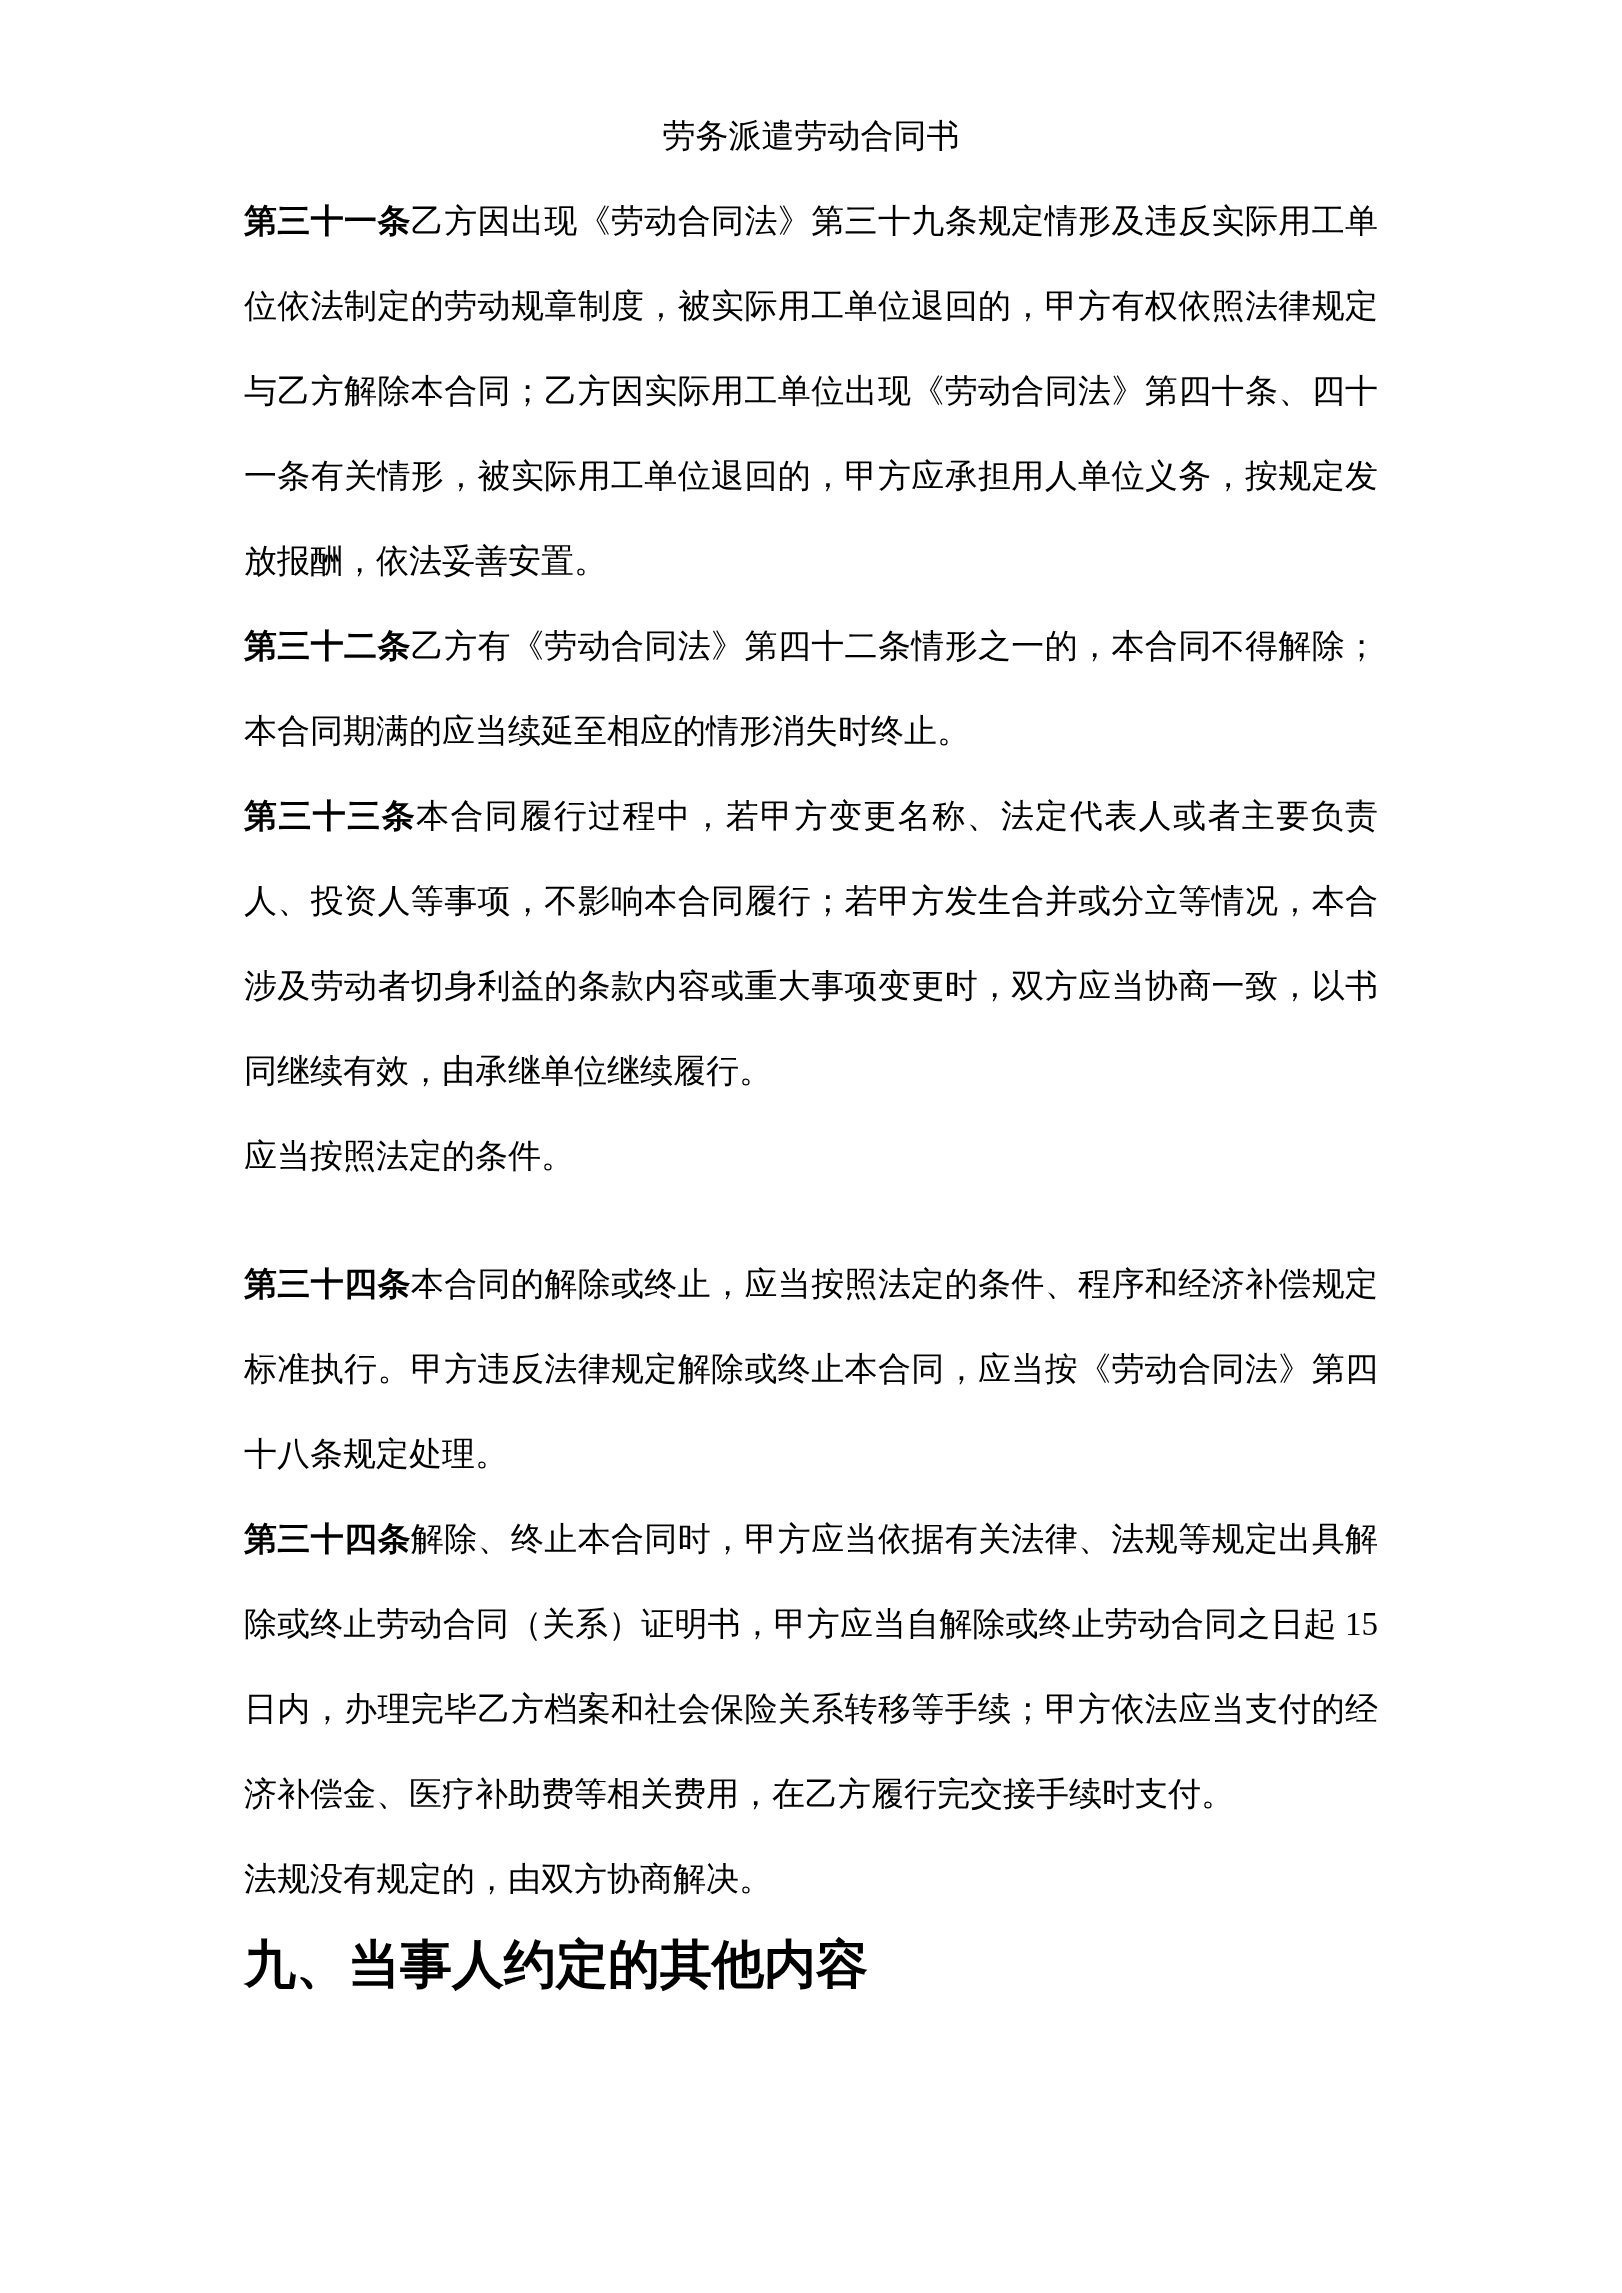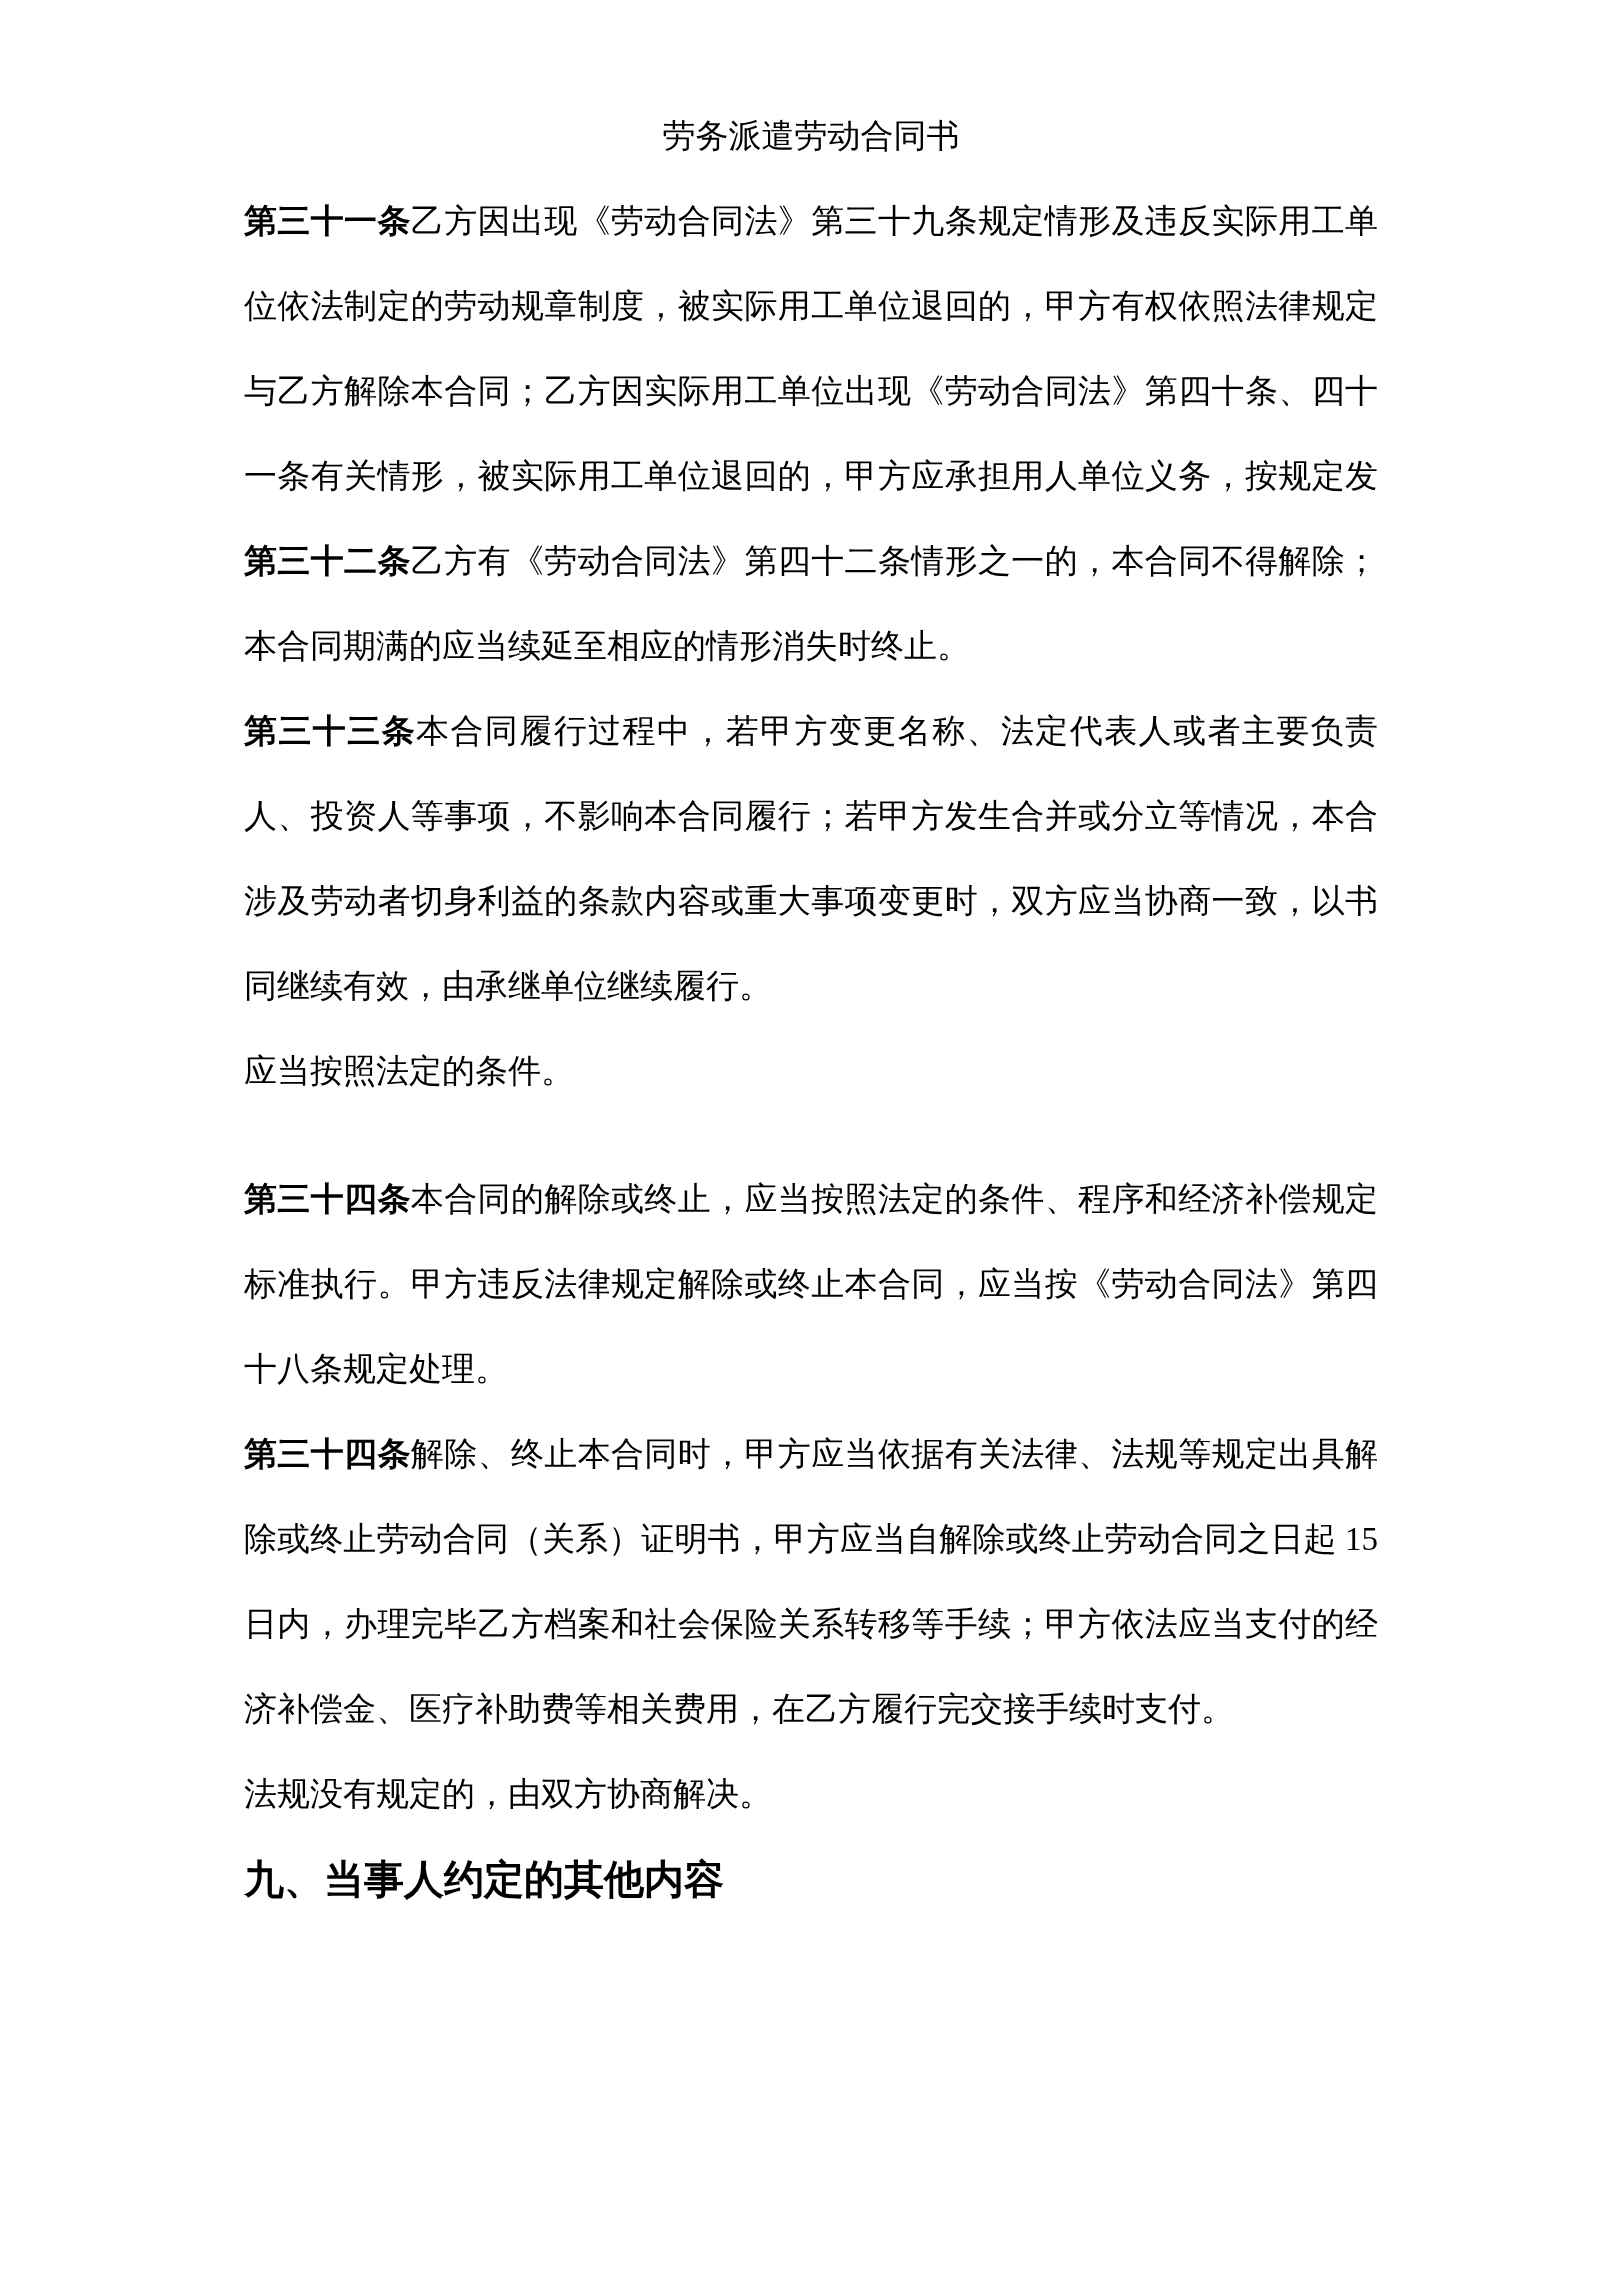--- a/index.html
+++ b/index.html
@@ -33,38 +33,39 @@
   .title-line {
     text-align: center;
     text-align-last: center;
     font-size: 33px;
     font-family: Liberation Serif, serif;
   }
   .spacer { height: 43px; }
   .section-heading {
     height: 85px;
     line-height: 85px;
-    font-size: 40px;
+    font-size: 52px;
     font-weight: bold;
     text-align: left;
   }
   .b { font-weight: bold; }
 </style>
 </head>
 <body>
 
 <div class="page">
   <div class="content">
 
     <div class="line title-line">劳务派遣劳动合同书</div>
 
     <div class="line just"><span class="b">第三十一条</span><span>乙方因出现《劳动合同法》第三十九条规定情形及违反实际用工单</span></div>
     <div class="line just"><span>位依法制定的劳动规章制度，被实际用工单位退回的，甲方有权依照法律规定</span></div>
     <div class="line just"><span>与乙方解除本合同；乙方因实际用工单位出现《劳动合同法》第四十条、四十</span></div>
     <div class="line just"><span>一条有关情形，被实际用工单位退回的，甲方应承担用人单位义务，按规定发</span></div>
+    <div class="line short"><span>放报酬，依法妥善安置。</span></div>
 
     <div class="line just"><span class="b">第三十二条</span><span>乙方有《劳动合同法》第四十二条情形之一的，本合同不得解除；</span></div>
     <div class="line short"><span>本合同期满的应当续延至相应的情形消失时终止。</span></div>
 
     <div class="line just"><span class="b">第三十三条</span><span>本合同履行过程中，若甲方变更名称、法定代表人或者主要负责</span></div>
     <div class="line just"><span>人、投资人等事项，不影响本合同履行；若甲方发生合并或分立等情况，本合</span></div>
     <div class="line just"><span>涉及劳动者切身利益的条款内容或重大事项变更时，双方应当协商一致，以书</span></div>
     <div class="line short"><span>同继续有效，由承继单位继续履行。</span></div>
     <div class="line short"><span>应当按照法定的条件。</span></div>
 

